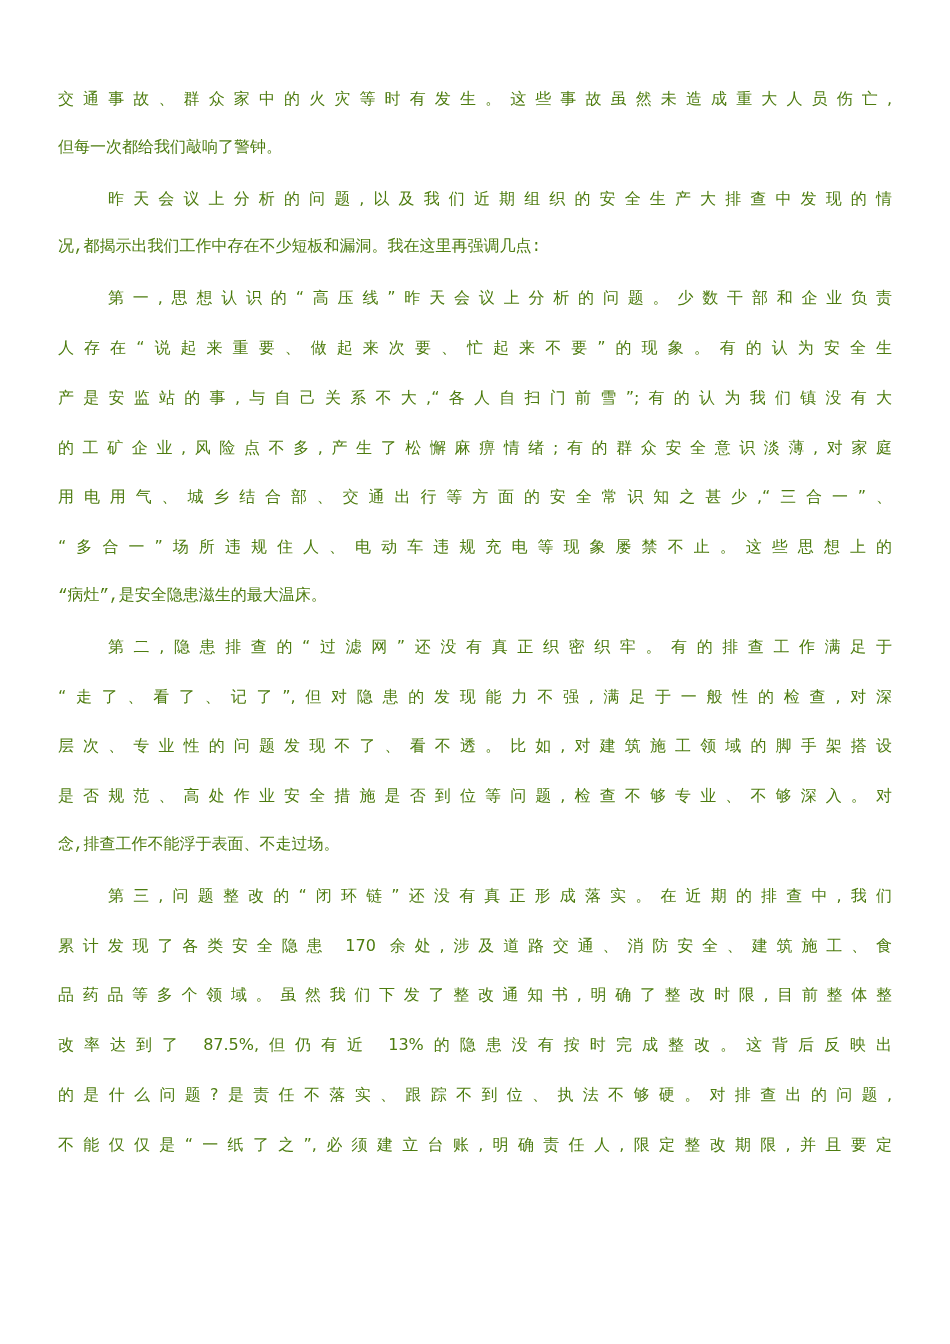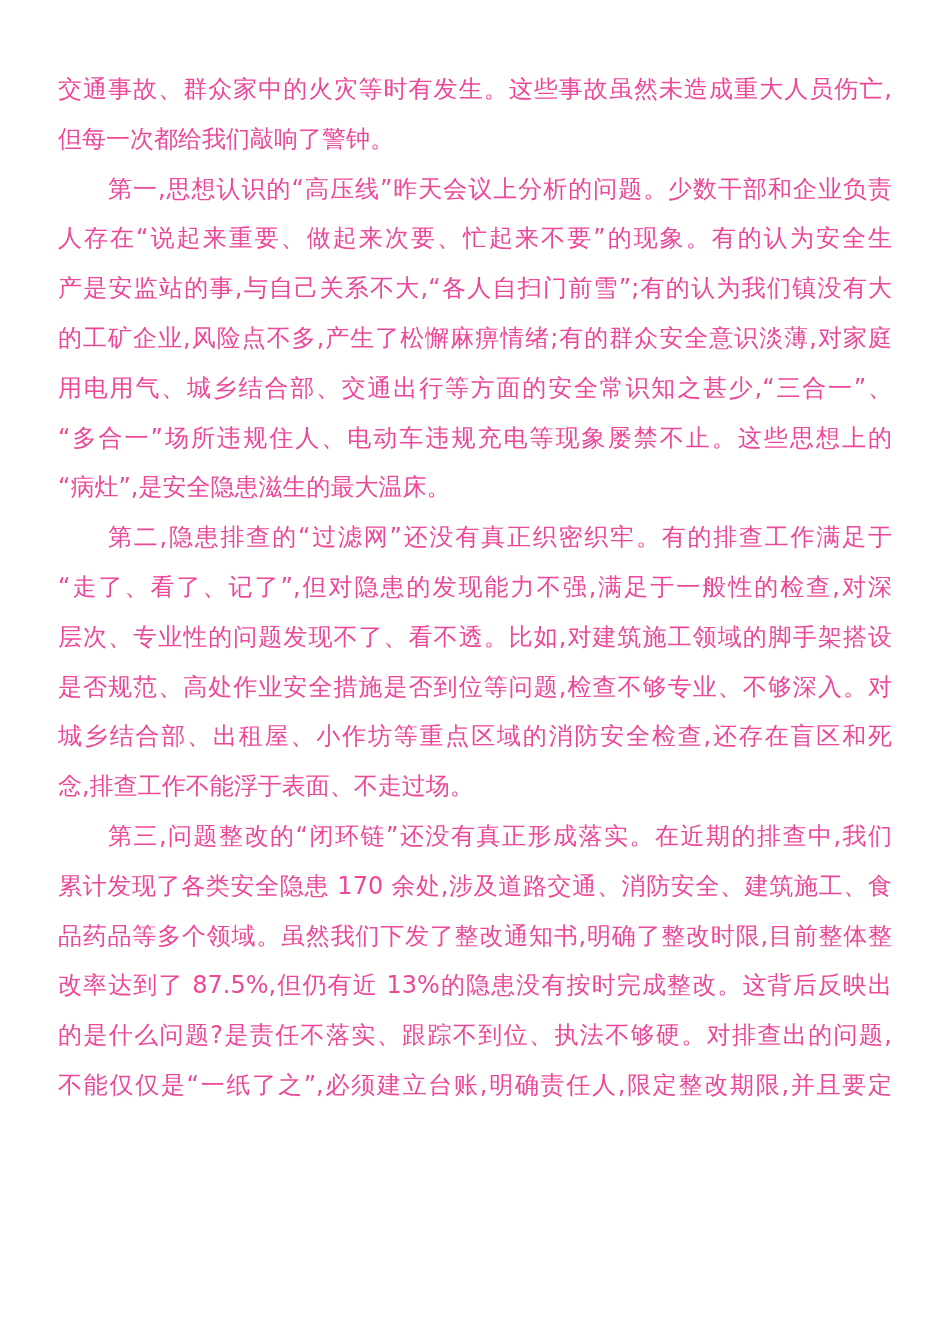--- a/index.html
+++ b/index.html
@@ -9,69 +9,73 @@
     }
     body {
       width: 950px;
       height: 1344px;
       overflow: hidden;
       position: relative;
     }
     .page {
       position: absolute;
       left: 58px;
-      top: 65px;
+      top: 74px;
       width: 834px;
       font-family: "DejaVu Sans", "Liberation Sans", sans-serif;
-      font-size: 24px;
-      color: #ec4899;
+      font-size: 16px;
+      color: #4d7c0f;
     }
     .line {
       display: block;
       height: 49.8px;
       line-height: 49.8px;
       white-space: nowrap;
       text-align: justify;
       text-align-last: justify;
       overflow: visible;
     }
     .line.last {
       text-align-last: left;
+      font-family: Liberation Mono, monospace;
     }
     .line.indent {
       padding-left: 50px;
     }
   </style>
 </head>
 <body>
 
 <div class="page">
 
   <div class="paragraph">
     <span class="line">交通事故、群众家中的火灾等时有发生。这些事故虽然未造成重大人员伤亡,</span>
     <span class="line last">但每一次都给我们敲响了警钟。</span>
   </div>
 
+  <div class="paragraph">
+    <span class="line indent">昨天会议上分析的问题,以及我们近期组织的安全生产大排查中发现的情</span>
+    <span class="line last">况,都揭示出我们工作中存在不少短板和漏洞。我在这里再强调几点:</span>
+  </div>
 
   <div class="paragraph">
     <span class="line indent">第一,思想认识的“高压线”昨天会议上分析的问题。少数干部和企业负责</span>
     <span class="line">人存在“说起来重要、做起来次要、忙起来不要”的现象。有的认为安全生</span>
     <span class="line">产是安监站的事,与自己关系不大,“各人自扫门前雪”;有的认为我们镇没有大</span>
     <span class="line">的工矿企业,风险点不多,产生了松懈麻痹情绪;有的群众安全意识淡薄,对家庭</span>
     <span class="line">用电用气、城乡结合部、交通出行等方面的安全常识知之甚少,“三合一”、</span>
     <span class="line">“多合一”场所违规住人、电动车违规充电等现象屡禁不止。这些思想上的</span>
     <span class="line last">“病灶”,是安全隐患滋生的最大温床。</span>
   </div>
 
   <div class="paragraph">
     <span class="line indent">第二,隐患排查的“过滤网”还没有真正织密织牢。有的排查工作满足于</span>
     <span class="line">“走了、看了、记了”,但对隐患的发现能力不强,满足于一般性的检查,对深</span>
     <span class="line">层次、专业性的问题发现不了、看不透。比如,对建筑施工领域的脚手架搭设</span>
     <span class="line">是否规范、高处作业安全措施是否到位等问题,检查不够专业、不够深入。对</span>
-    <span class="line">城乡结合部、出租屋、小作坊等重点区域的消防安全检查,还存在盲区和死</span>
     <span class="line last">念,排查工作不能浮于表面、不走过场。</span>
   </div>
 
   <div class="paragraph">
     <span class="line indent">第三,问题整改的“闭环链”还没有真正形成落实。在近期的排查中,我们</span>
     <span class="line">累计发现了各类安全隐患 170 余处,涉及道路交通、消防安全、建筑施工、食</span>
     <span class="line">品药品等多个领域。虽然我们下发了整改通知书,明确了整改时限,目前整体整</span>
     <span class="line">改率达到了 87.5%,但仍有近 13%的隐患没有按时完成整改。这背后反映出</span>
     <span class="line">的是什么问题?是责任不落实、跟踪不到位、执法不够硬。对排查出的问题,</span>
     <span class="line">不能仅仅是“一纸了之”,必须建立台账,明确责任人,限定整改期限,并且要定</span>

